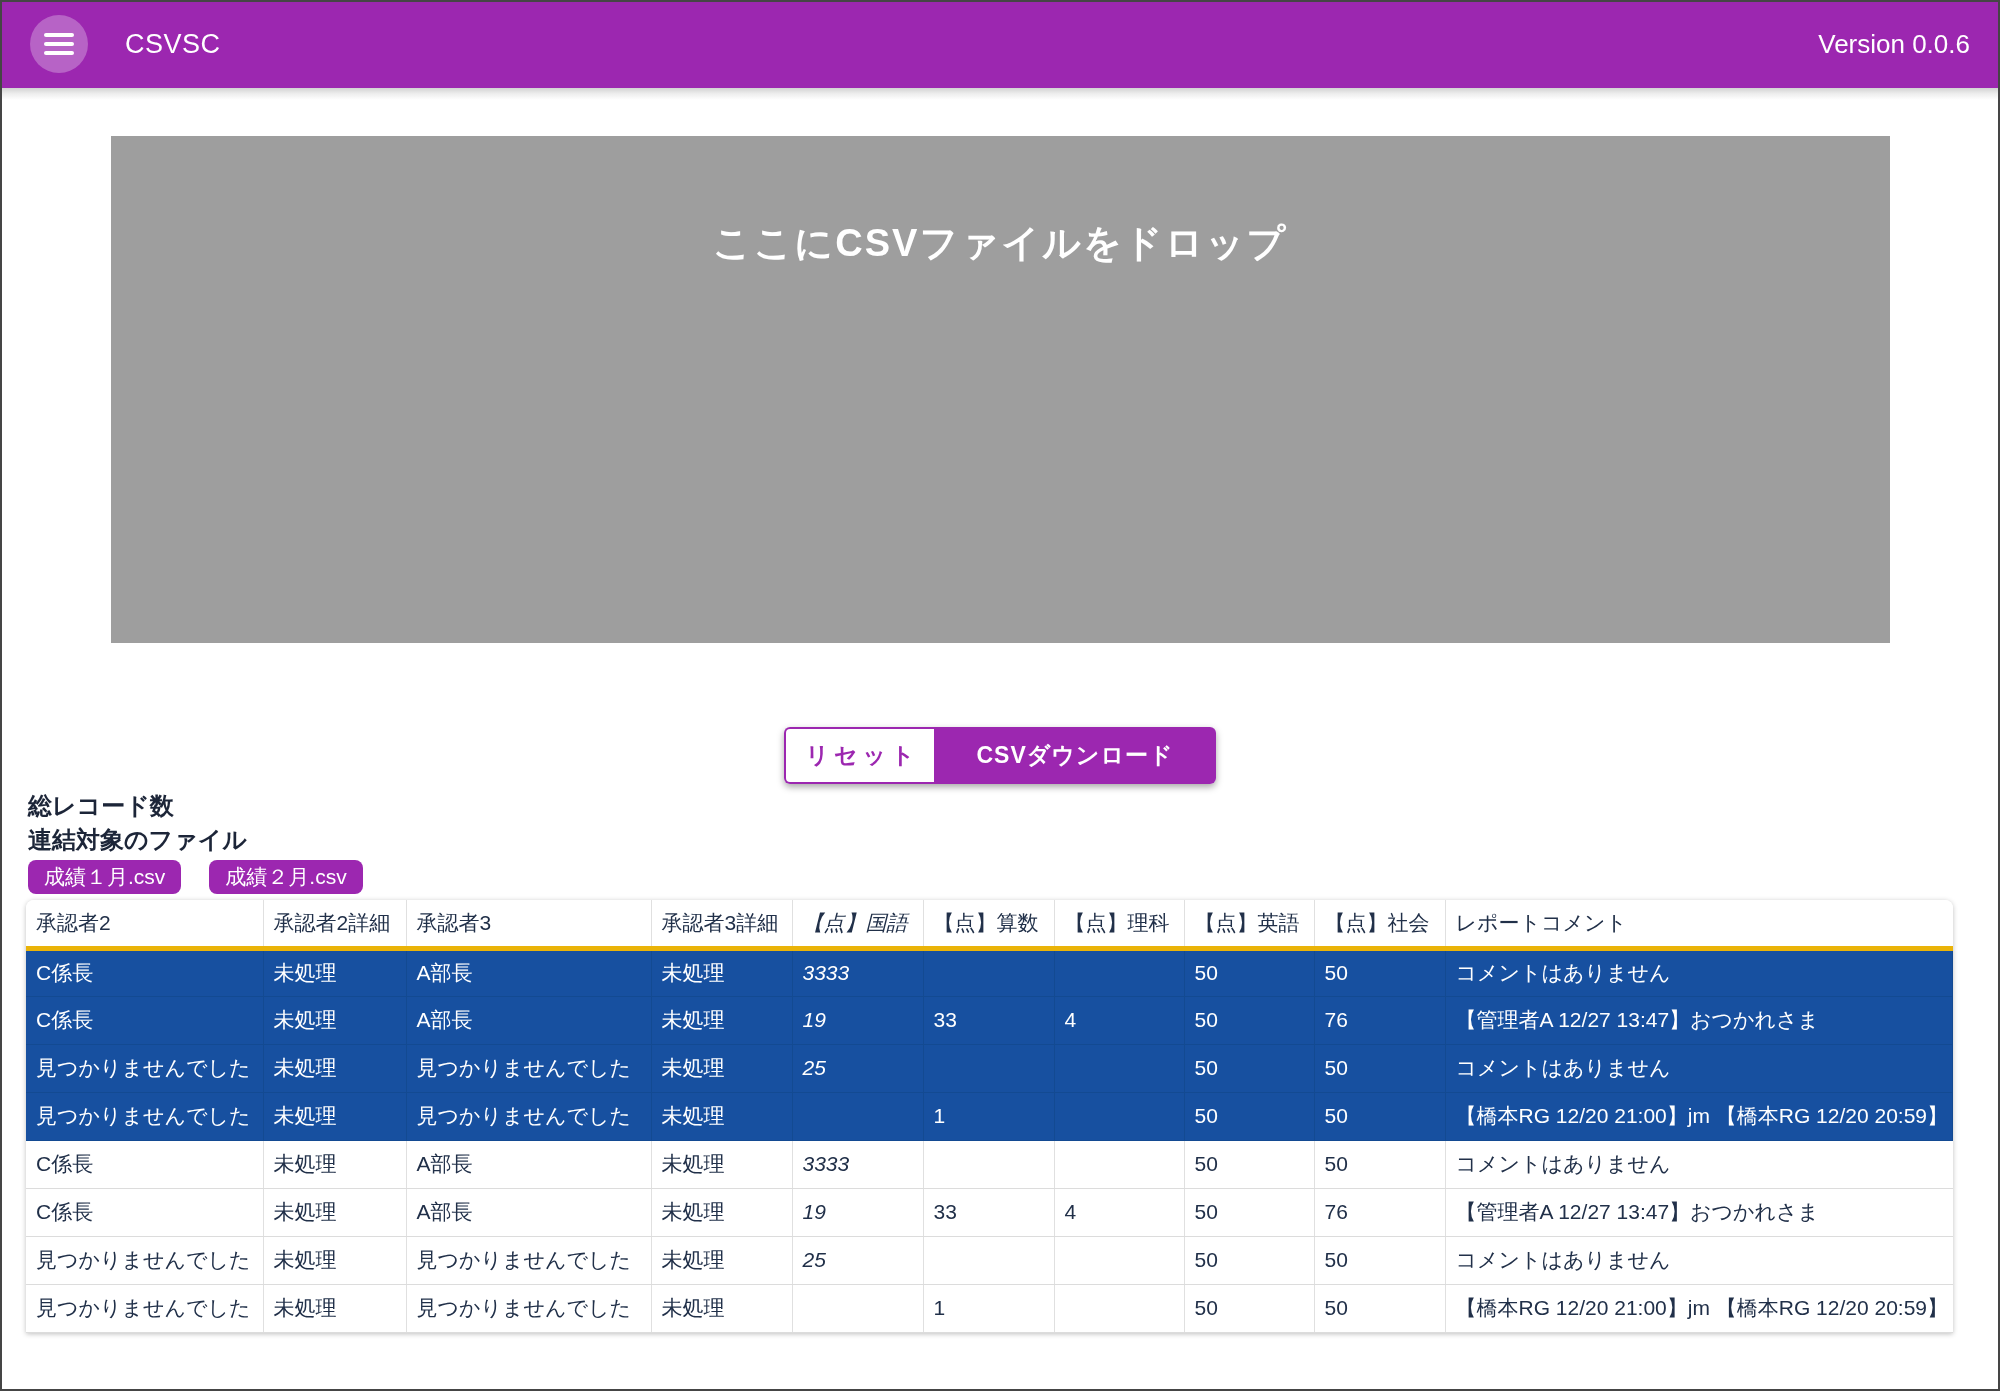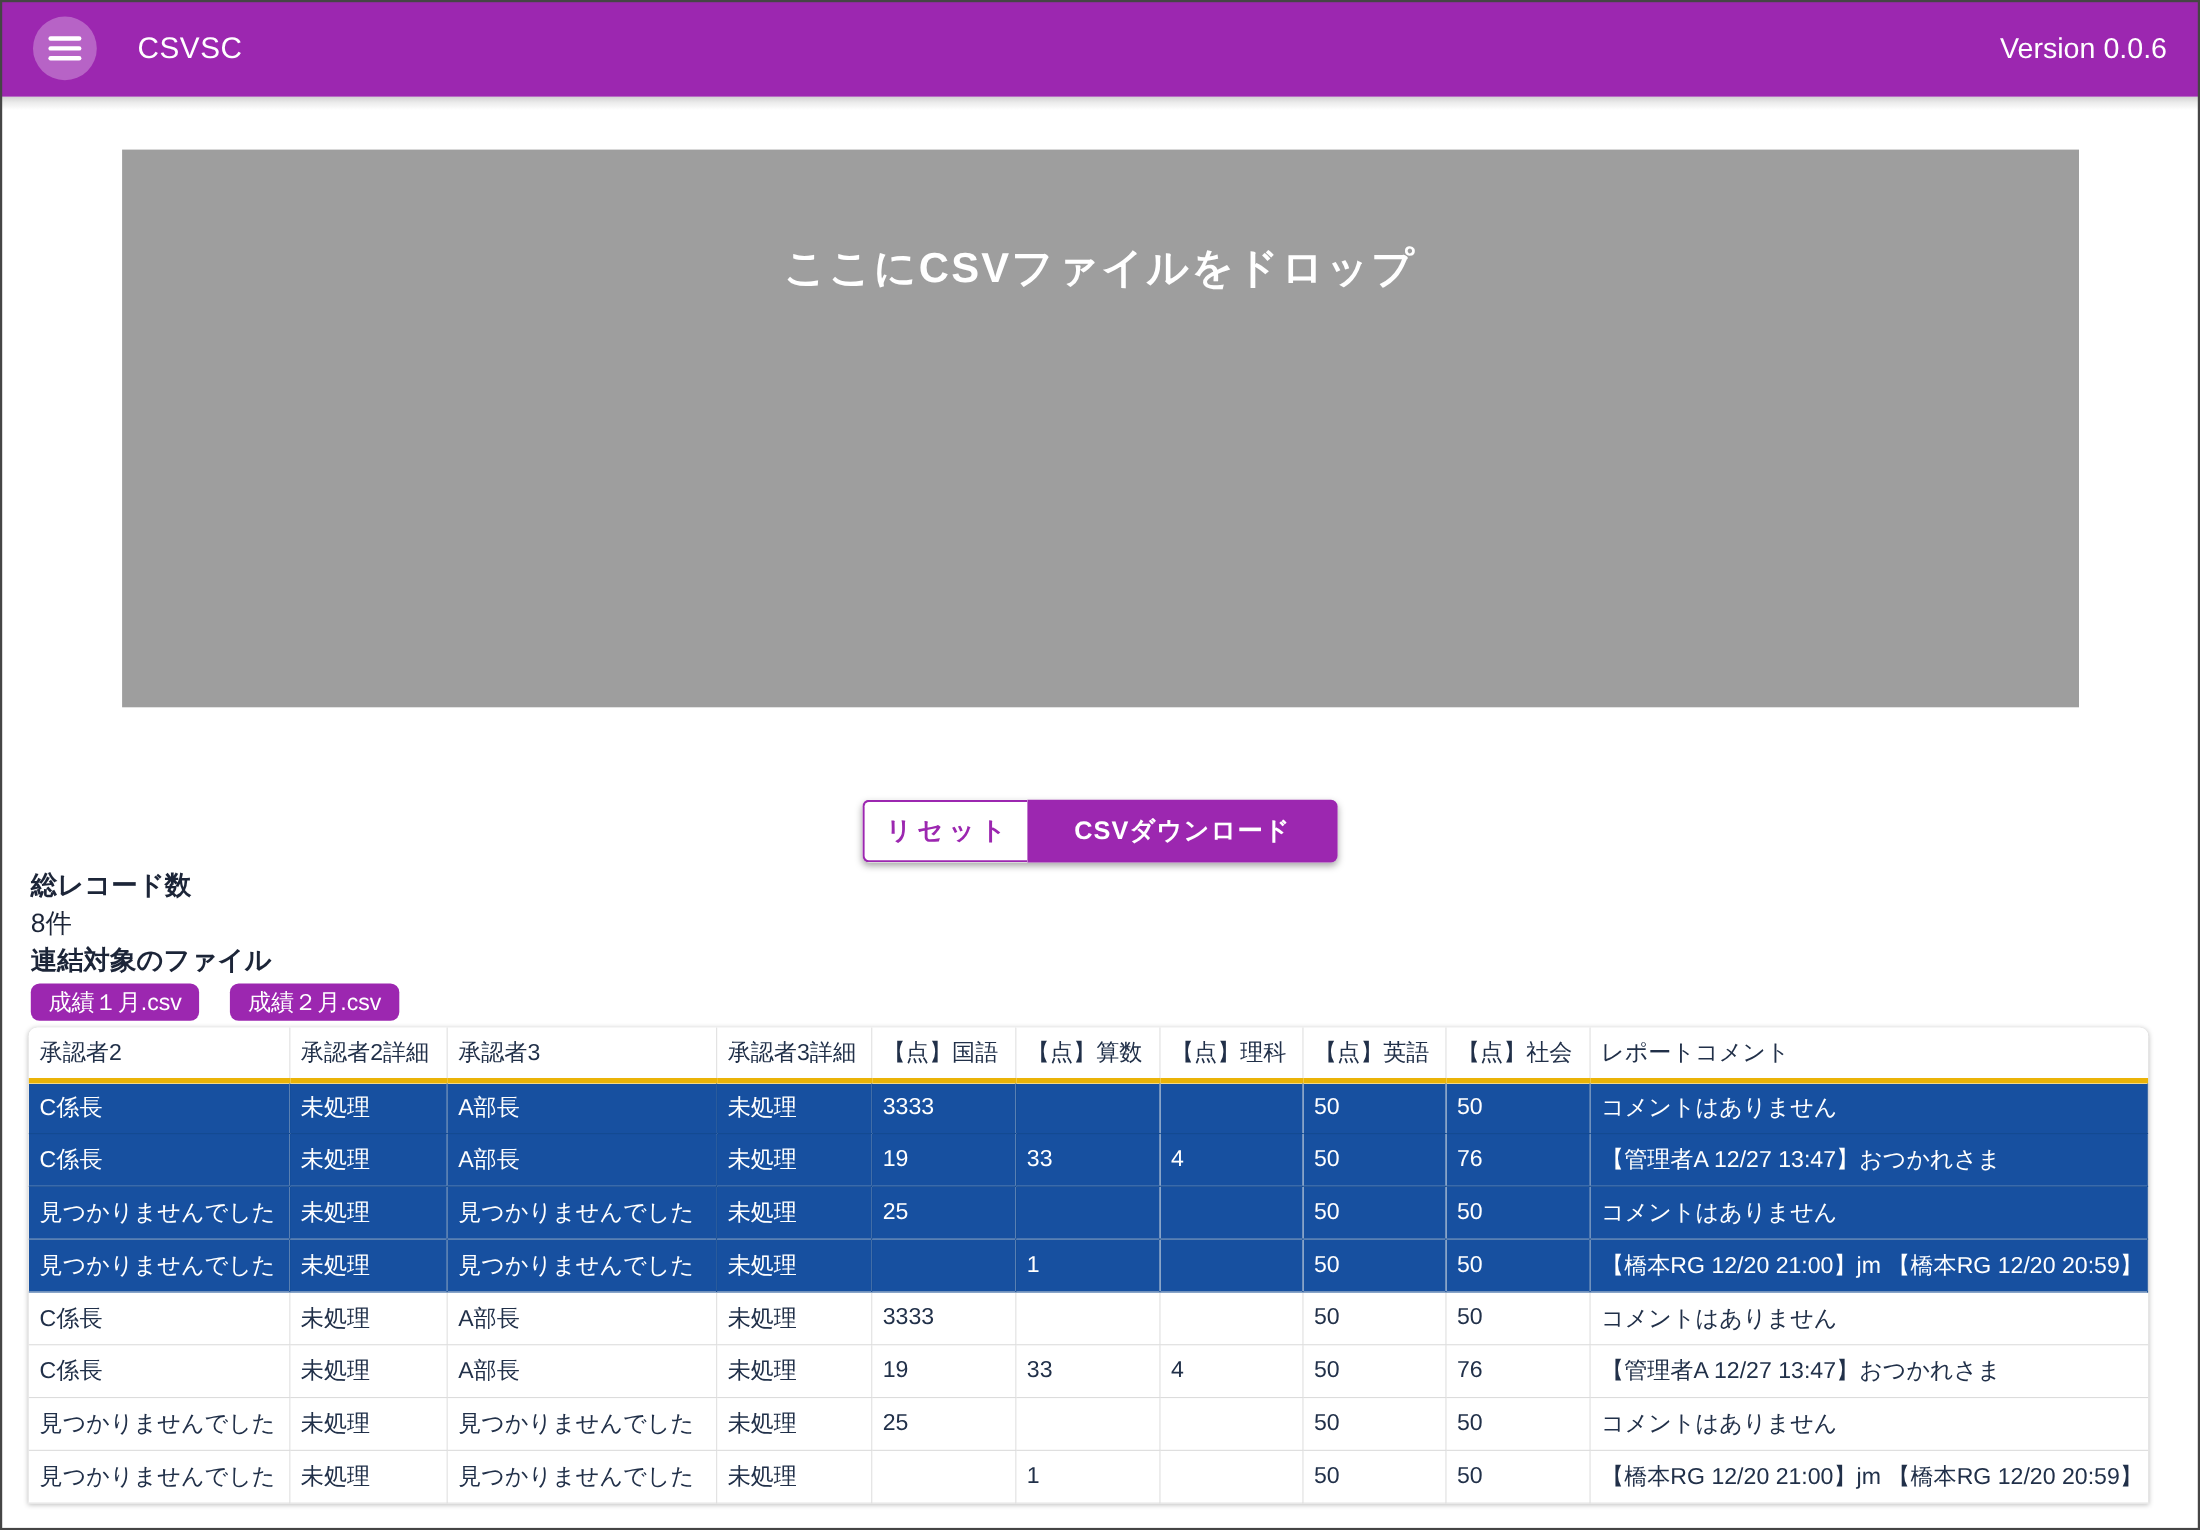--- a/index.html
+++ b/index.html
@@ -161,21 +161,21 @@
     padding: 0 10px;
     text-align: left;
     font-weight: 400;
     white-space: nowrap;
     overflow: hidden;
     border-right: 1px solid #e0e0e0;
   }
   th { background: #ffffff; border-bottom: 5px solid #eab308; }
   td { border-bottom: 1px solid #dcdcdc; background: #ffffff; }
   .c0 { width: 237px; } .c1 { width: 143px; } .c2 { width: 245px; }
-  .c3 { width: 141px; } .c4 { width: 131px; } .c5 { width: 131px; }
+  .c3 { width: 141px; } .c4 { width: 131px; font-style: italic; } .c5 { width: 131px; }
   .c6 { width: 130px; } .c7 { width: 130px; } .c8 { width: 131px; }
   .c9 { width: auto; border-right: none; }
   tr.highlighted td {
     background: #1750A0;
     color: #ffffff;
     border-right: 1px solid #134a92;
     border-bottom: 1px solid #134a92;
   }
 </style>
 </head>
@@ -201,21 +201,20 @@
 
   <div class="actions">
     <div class="btn-group">
       <button class="btn btn-reset">リセット</button>
       <button class="btn btn-download">CSVダウンロード</button>
     </div>
   </div>
 
   <section class="summary">
     <div class="label">総レコード数</div>
-    <div class="value">8件</div>
     <div class="label">連結対象のファイル</div>
     <div class="chips"><span class="chip">成績１月.csv</span><span class="chip">成績２月.csv</span></div>
   </section>
 
   <div class="table-wrap">
     <table>
       <thead>
         <tr>
             <th class="c0">承認者2</th>
             <th class="c1">承認者2詳細</th>

